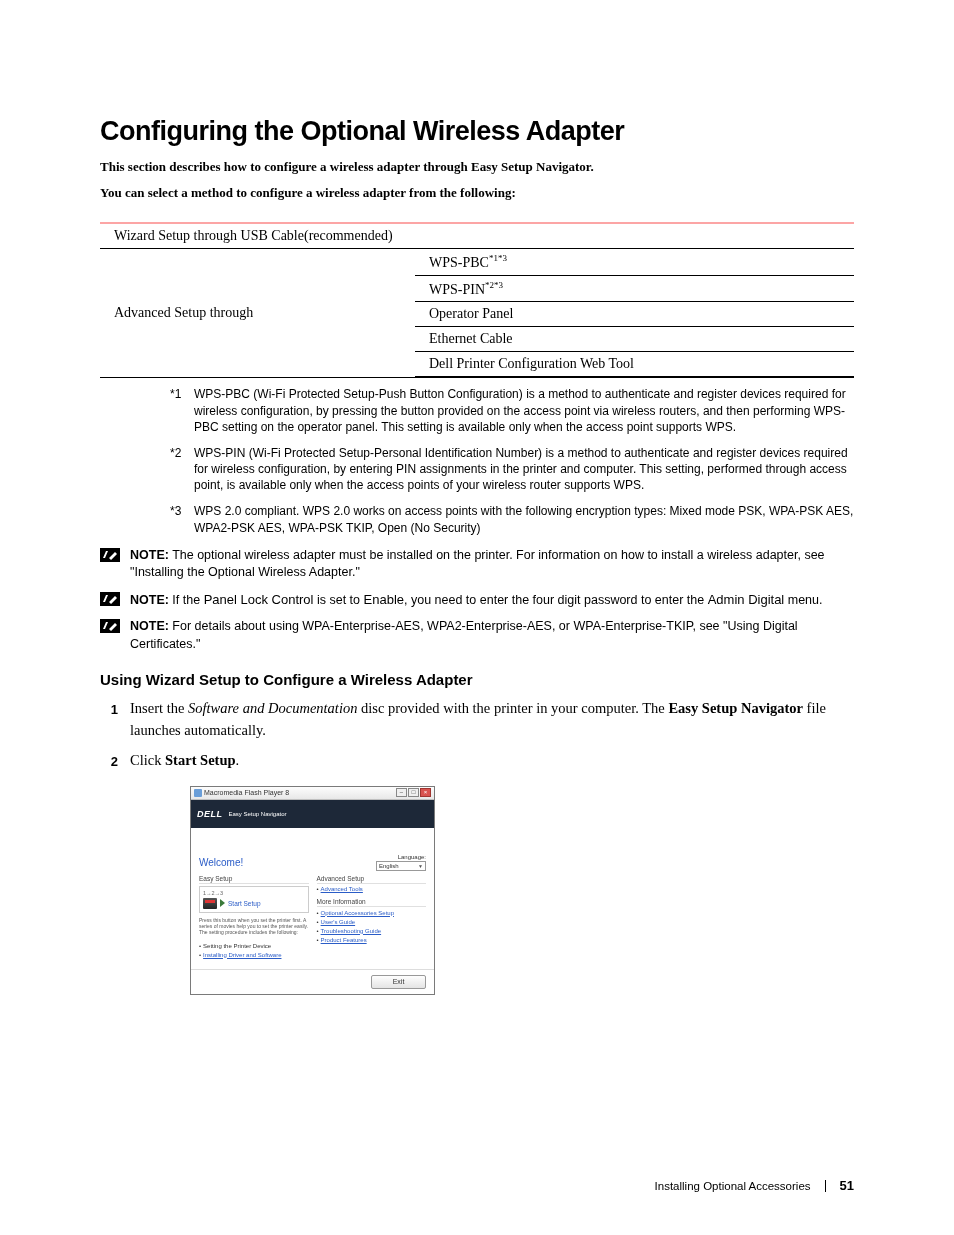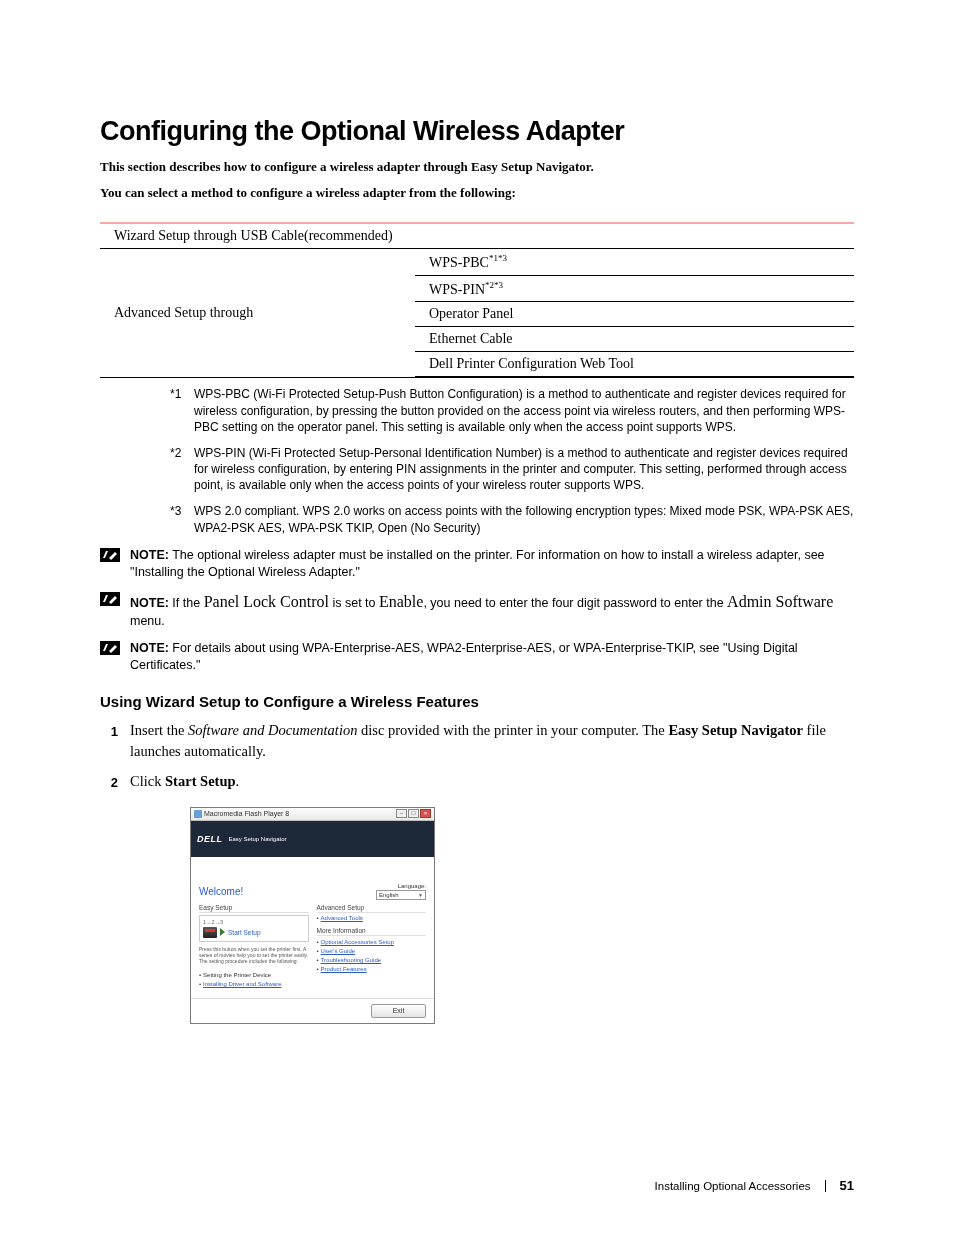--- a/index.html
+++ b/index.html
@@ -62,21 +62,21 @@
   }
   .note-icon {
     flex: 0 0 20px;
     height: 16px;
     margin-right: 10px;
     margin-top: 2px;
   }
   .note-icon svg { display: block; }
   .note-text { flex: 1; padding-top: 1px; }
   .note-text b { font-weight: bold; }
-  .note-text .mono { font-family: Liberation Serif, serif; font-size: 16px; }
+  .note-text .mono { font-family: Liberation Sans, sans-serif; font-size: 13px; }
   .heading2 {
     font-family: Arial, Helvetica, sans-serif;
     font-weight: bold;
     font-size: 15px;
     margin-top: 18px;
     margin-bottom: 10px;
   }
   .steps { list-style: none; padding-left: 0; }
   .step {
     display: flex;
@@ -114,21 +114,21 @@
     justify-content: space-between;
     align-items: center;
     padding: 0 3px;
   }
   .title-icon-group { display:flex; align-items:center; gap:2px; }
   .title-icon { width:8px; height:8px; background:#6a9ed8; border-radius:1px; }
   .title-buttons { display:flex; gap:1px; }
   .tb-btn { width:11px; height:9px; border:1px solid #888; background:#f0f0f0; font-size:6px; line-height:7px; text-align:center; }
   .tb-close { background:#d9534f; color:#fff; border-color:#a03530; }
   .app-brandbar {
-    height: 36px;
+    height: 28px;
     background: #1d2838;
     color: #fff;
     display: flex;
     align-items: center;
     padding: 0 6px;
     gap: 6px;
   }
   .brand-logo { font-weight: bold; font-size: 9px; font-style: italic; letter-spacing: 0.5px; }
   .brand-sub { font-size: 6px; }
   .app-body { padding: 6px 8px 8px 8px; }
@@ -226,34 +226,34 @@
   <div class="note-text"><b>NOTE:</b><span> The optional wireless adapter must be installed on the printer. For information on how to install a wireless adapter, see "Installing the Optional Wireless Adapter."</span></div>
 </div>
 
 <div class="note-block">
   <div class="note-icon">
     <svg width="20" height="14" viewBox="0 0 20 14">
         <rect x="0" y="0" width="20" height="14" fill="#000"></rect>
         <path d="M3 10 L6 3 L8 3 L5 10 Z M9 10 L15 4 L17 6 L11 12 Z" fill="#fff"></path>
       </svg>
   </div>
-  <div class="note-text"><b>NOTE:</b><span> If the </span><span class="mono">Panel Lock Control</span><span> is set to </span><span class="mono">Enable</span><span>, you need to enter the four digit password to enter the </span><span class="mono">Admin Software</span><span> menu.</span></div>
+  <div class="note-text"><b>NOTE:</b><span> If the </span><span class="mono">Panel Lock Control</span><span> is set to </span><span class="mono">Enable</span><span>, you need to enter the four digit password to enter the </span><span class="mono">Admin Digital</span><span> menu.</span></div>
 </div>
 
 <div class="note-block">
   <div class="note-icon">
     <svg width="20" height="14" viewBox="0 0 20 14">
         <rect x="0" y="0" width="20" height="14" fill="#000"></rect>
         <path d="M3 10 L6 3 L8 3 L5 10 Z M9 10 L15 4 L17 6 L11 12 Z" fill="#fff"></path>
       </svg>
   </div>
   <div class="note-text"><b>NOTE:</b><span> For details about using WPA-Enterprise-AES, WPA2-Enterprise-AES, or WPA-Enterprise-TKIP, see "Using Digital Certificates."</span></div>
 </div>
 
-<h2 class="heading2">Using Wizard Setup to Configure a Wireless Features</h2>
+<h2 class="heading2">Using Wizard Setup to Configure a Wireless Adapter</h2>
 
 <ol class="steps">
   <li class="step">
     <div class="step-num">1</div>
     <div class="step-text"><span>Insert the </span><em>Software and Documentation</em><span> disc provided with the printer in your computer. The </span><b>Easy Setup Navigator</b><span> file launches automatically.</span></div>
   </li>
   <li class="step">
     <div class="step-num">2</div>
     <div class="step-text"><span>Click </span><b>Start Setup</b><span>.</span></div>
   </li>

